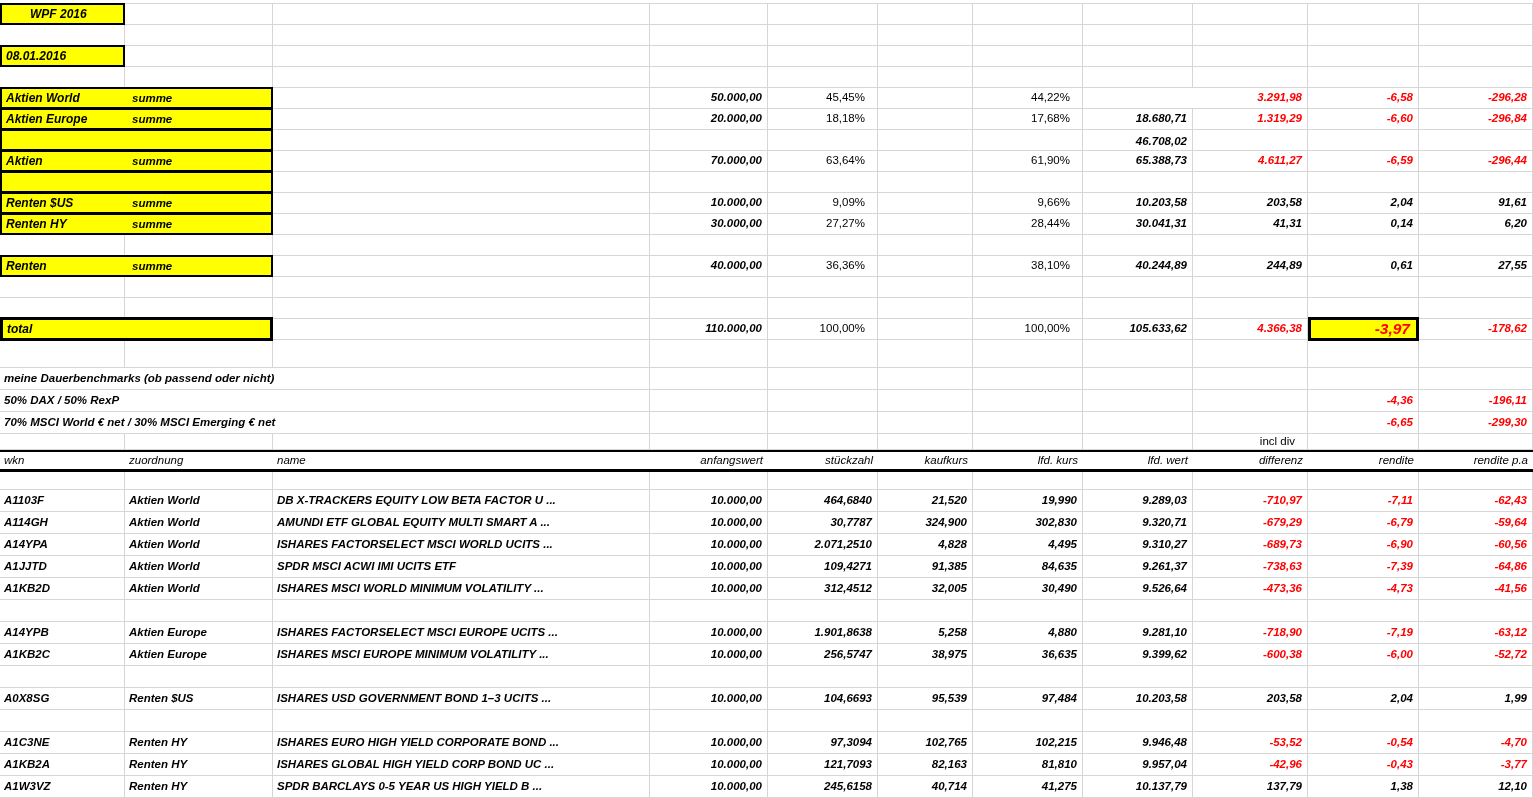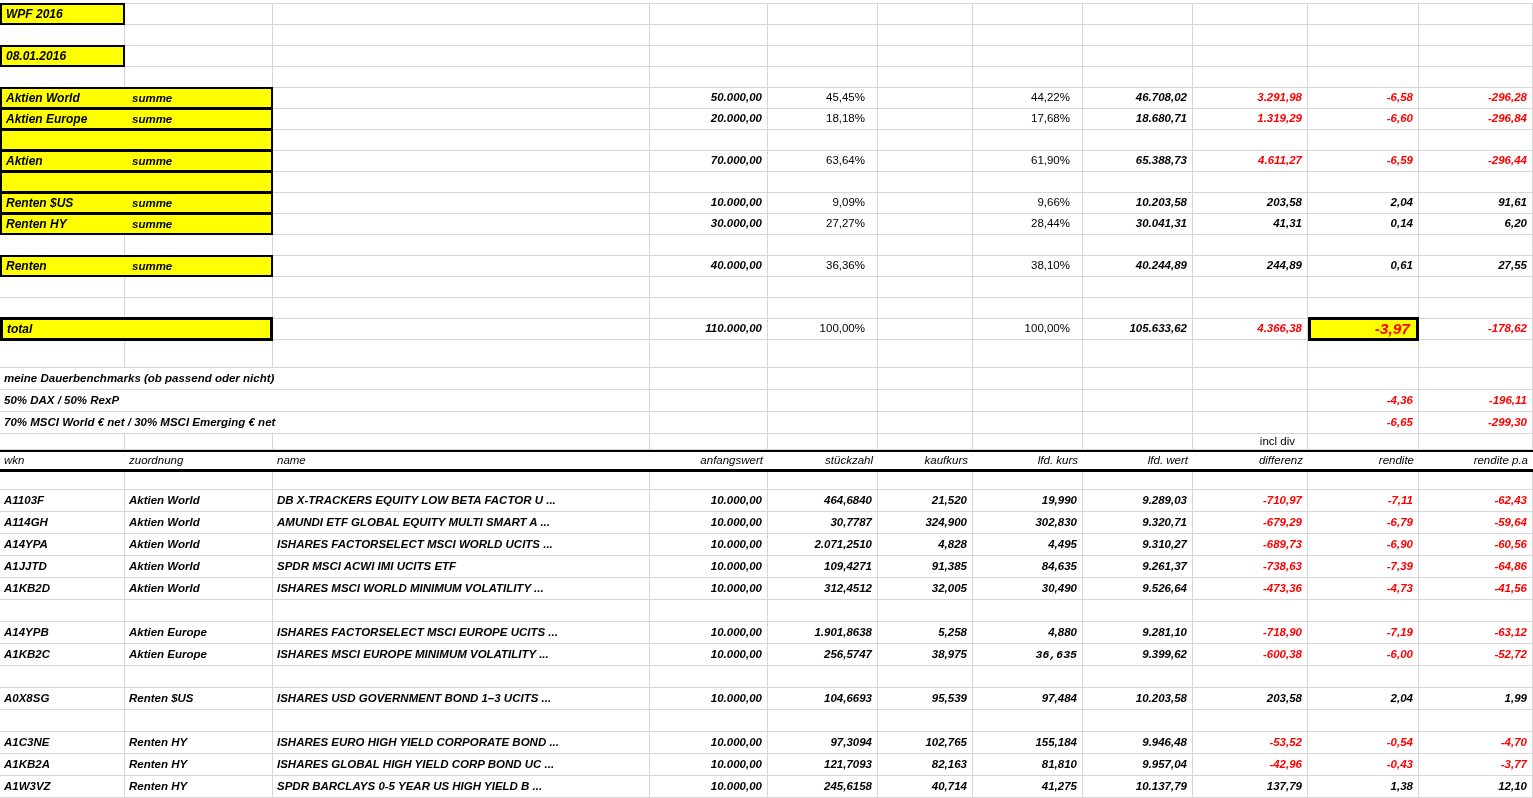--- a/index.html
+++ b/index.html
@@ -47,21 +47,21 @@
       <div class="cell" style="left: 125px; width: 148px;"></div>
       <div class="cell" style="left: 273px; width: 377px;"></div>
       <div class="cell" style="left: 650px; width: 118px;"></div>
       <div class="cell" style="left: 768px; width: 110px;"></div>
       <div class="cell" style="left: 878px; width: 95px;"></div>
       <div class="cell" style="left: 973px; width: 110px;"></div>
       <div class="cell" style="left: 1083px; width: 110px;"></div>
       <div class="cell" style="left: 1193px; width: 115px;"></div>
       <div class="cell" style="left: 1308px; width: 111px;"></div>
       <div class="cell" style="left: 1419px; width: 114px;"></div>
-      <div class="ybox" style="left: 0px; width: 125px;">
+      <div class="ybox" style="left: 0px; width: 125px; padding-left: 24px;">
         <span class="label">WPF 2016</span>
       </div>
     </div>
     <div class="row" style="top: 25px; height: 21px;">
       <div class="cell" style="left: 0px; width: 125px;"></div>
       <div class="cell" style="left: 125px; width: 148px;"></div>
       <div class="cell" style="left: 273px; width: 377px;"></div>
       <div class="cell" style="left: 650px; width: 118px;"></div>
       <div class="cell" style="left: 768px; width: 110px;"></div>
       <div class="cell" style="left: 878px; width: 95px;"></div>
@@ -98,21 +98,21 @@
       <div class="cell" style="left: 1193px; width: 115px;"></div>
       <div class="cell" style="left: 1308px; width: 111px;"></div>
       <div class="cell" style="left: 1419px; width: 114px;"></div>
     </div>
     <div class="row" style="top: 88px; height: 21px;">
       <div class="cell" style="left: 273px; width: 377px;"></div>
       <div class="cell bi right" style="left: 650px; width: 118px;">50.000,00</div>
       <div class="cell pct" style="left: 768px; width: 110px;">45,45%</div>
       <div class="cell" style="left: 878px; width: 95px;"></div>
       <div class="cell pct" style="left: 973px; width: 110px;">44,22%</div>
-      <div class="cell bi right" style="left: 1083px; width: 110px;">46.708,02</div>
+      <div class="cell bi right" style="left: 1083px; width: 110px; margin-top: 44px;">46.708,02</div>
       <div class="cell bi right red" style="left: 1193px; width: 115px;">3.291,98</div>
       <div class="cell bi right red" style="left: 1308px; width: 111px;">-6,58</div>
       <div class="cell bi right red" style="left: 1419px; width: 114px;">-296,28</div>
       <div class="ybox" style="left: 0px; width: 273px;">
         <span class="label">Aktien World</span>
         <span class="sublabel">summe</span>
       </div>
     </div>
     <div class="row" style="top: 109px; height: 21px;">
       <div class="cell" style="left: 273px; width: 377px;"></div>
@@ -462,21 +462,21 @@
       <div class="cell bi right red" style="left: 1308px; width: 111px;">-7,19</div>
       <div class="cell bi right red" style="left: 1419px; width: 114px;">-63,12</div>
     </div>
     <div class="row" style="top: 644px; height: 22px;">
       <div class="cell bi left" style="left: 0px; width: 125px;">A1KB2C</div>
       <div class="cell bi left" style="left: 125px; width: 148px;">Aktien Europe</div>
       <div class="cell bi left" style="left: 273px; width: 377px;">ISHARES MSCI EUROPE MINIMUM VOLATILITY ...</div>
       <div class="cell bi right" style="left: 650px; width: 118px;">10.000,00</div>
       <div class="cell bi right" style="left: 768px; width: 110px;">256,5747</div>
       <div class="cell bi right" style="left: 878px; width: 95px;">38,975</div>
-      <div class="cell bi right" style="left: 973px; width: 110px; font-family: Liberation Mono, monospace;">36,635</div>
+      <div class="cell bi right" style="left: 973px; width: 110px;">36,635</div>
       <div class="cell bi right" style="left: 1083px; width: 110px;">9.399,62</div>
       <div class="cell bi right red" style="left: 1193px; width: 115px;">-600,38</div>
       <div class="cell bi right red" style="left: 1308px; width: 111px;">-6,00</div>
       <div class="cell bi right red" style="left: 1419px; width: 114px;">-52,72</div>
     </div>
     <div class="row" style="top: 666px; height: 22px;">
       <div class="cell" style="left: 0px; width: 125px;"></div>
       <div class="cell" style="left: 125px; width: 148px;"></div>
       <div class="cell" style="left: 273px; width: 377px;"></div>
       <div class="cell" style="left: 650px; width: 118px;"></div>
@@ -514,21 +514,21 @@
       <div class="cell" style="left: 1308px; width: 111px;"></div>
       <div class="cell" style="left: 1419px; width: 114px;"></div>
     </div>
     <div class="row" style="top: 732px; height: 22px;">
       <div class="cell bi left" style="left: 0px; width: 125px;">A1C3NE</div>
       <div class="cell bi left" style="left: 125px; width: 148px;">Renten HY</div>
       <div class="cell bi left" style="left: 273px; width: 377px;">ISHARES EURO HIGH YIELD CORPORATE BOND ...</div>
       <div class="cell bi right" style="left: 650px; width: 118px;">10.000,00</div>
       <div class="cell bi right" style="left: 768px; width: 110px;">97,3094</div>
       <div class="cell bi right" style="left: 878px; width: 95px;">102,765</div>
-      <div class="cell bi right" style="left: 973px; width: 110px;">155,184</div>
+      <div class="cell bi right" style="left: 973px; width: 110px;">102,215</div>
       <div class="cell bi right" style="left: 1083px; width: 110px;">9.946,48</div>
       <div class="cell bi right red" style="left: 1193px; width: 115px;">-53,52</div>
       <div class="cell bi right red" style="left: 1308px; width: 111px;">-0,54</div>
       <div class="cell bi right red" style="left: 1419px; width: 114px;">-4,70</div>
     </div>
     <div class="row" style="top: 754px; height: 22px;">
       <div class="cell bi left" style="left: 0px; width: 125px;">A1KB2A</div>
       <div class="cell bi left" style="left: 125px; width: 148px;">Renten HY</div>
       <div class="cell bi left" style="left: 273px; width: 377px;">ISHARES GLOBAL HIGH YIELD CORP BOND UC ...</div>
       <div class="cell bi right" style="left: 650px; width: 118px;">10.000,00</div>

